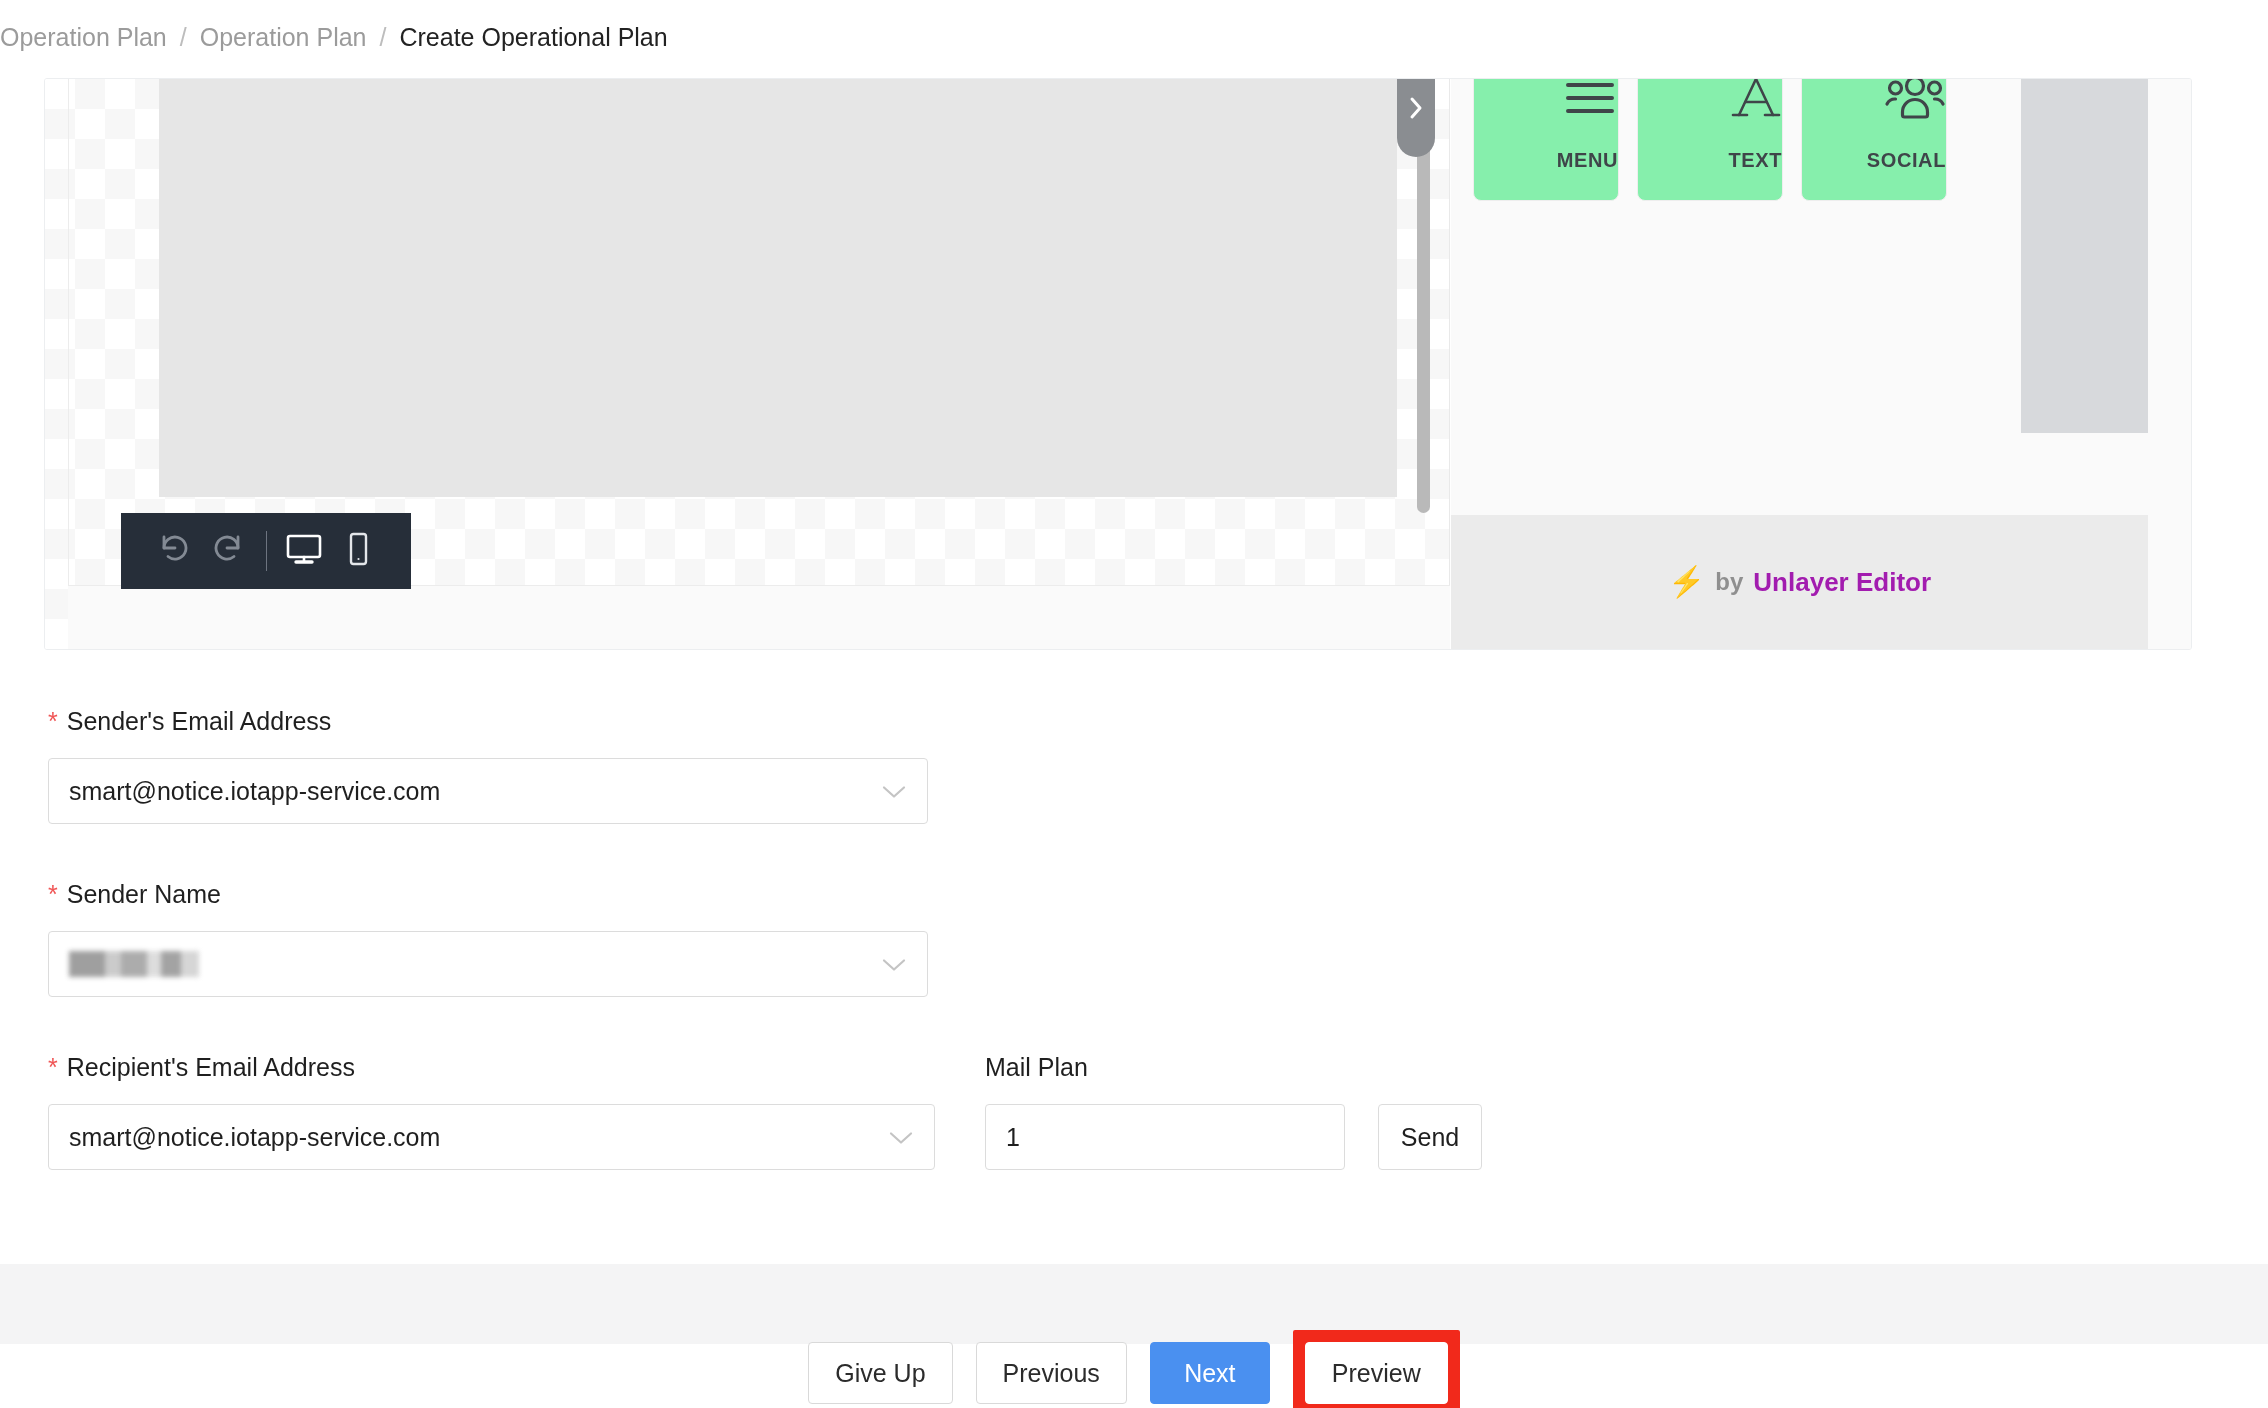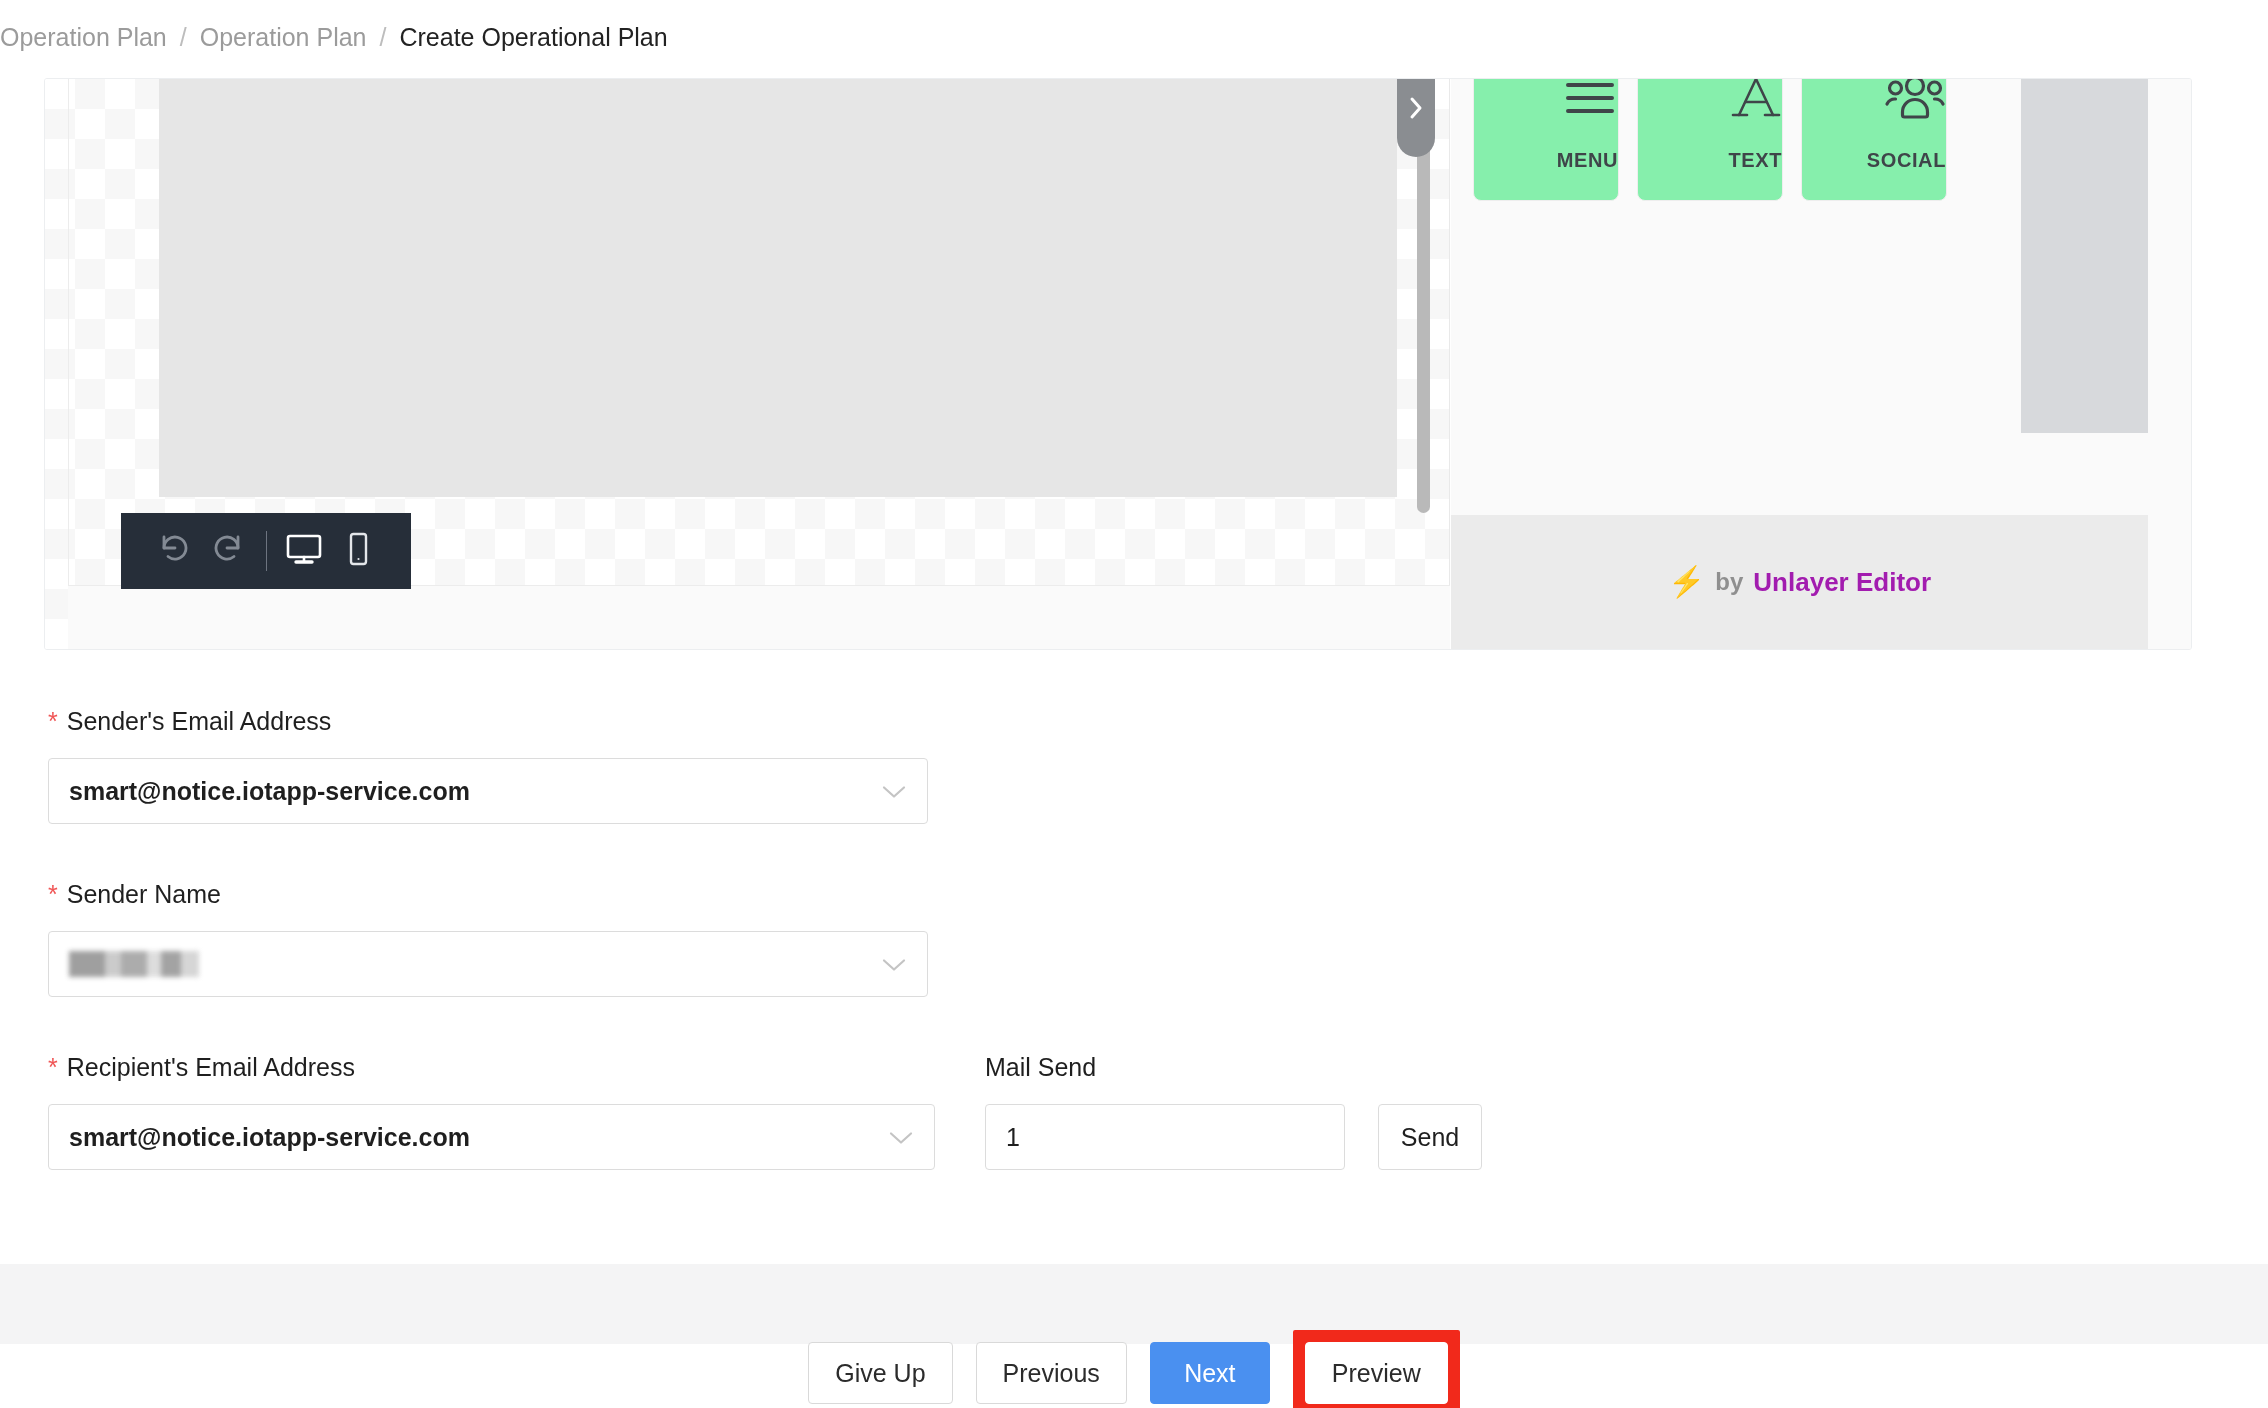--- a/index.html
+++ b/index.html
@@ -225,21 +225,21 @@
     height: 66px;
     border: 1px solid #dcdcdc;
     border-radius: 4px;
     background: #ffffff;
     display: flex;
     align-items: center;
     padding: 0 20px;
     font-size: 25px;
     color: #1f1f1f;
   }
-  .control.select { padding-right: 95px; cursor: pointer; font-weight: bold; }
+  .control.select { padding-right: 95px; cursor: pointer; }
   .chevron {
     position: absolute;
     right: 20px;
     top: 50%;
     transform: translateY(-50%);
     pointer-events: none;
   }
   .redacted {
     width: 130px;
     height: 26px;
@@ -463,21 +463,21 @@
         <span class="chevron">
           <svg width="26" height="16" viewBox="0 0 26 16" fill="none">
             <path d="M3 4 L13 13 L23 4" stroke="#c4c4c4" stroke-width="2.2" stroke-linecap="round" stroke-linejoin="round"></path>
           </svg>
         </span>
       </div>
     </div>
 
     <div style="margin-left:50px;">
       <div class="field-label">
-        <span>Mail Send</span>
+        <span>Mail Plan</span>
       </div>
       <div class="control" style="width:360px; margin-top:22px;">
         <span>1</span>
       </div>
     </div>
 
     <div style="margin-left:33px;">
       <div class="control" style="width:104px; justify-content:center; cursor:pointer;">
         <span>Send</span>
       </div>

